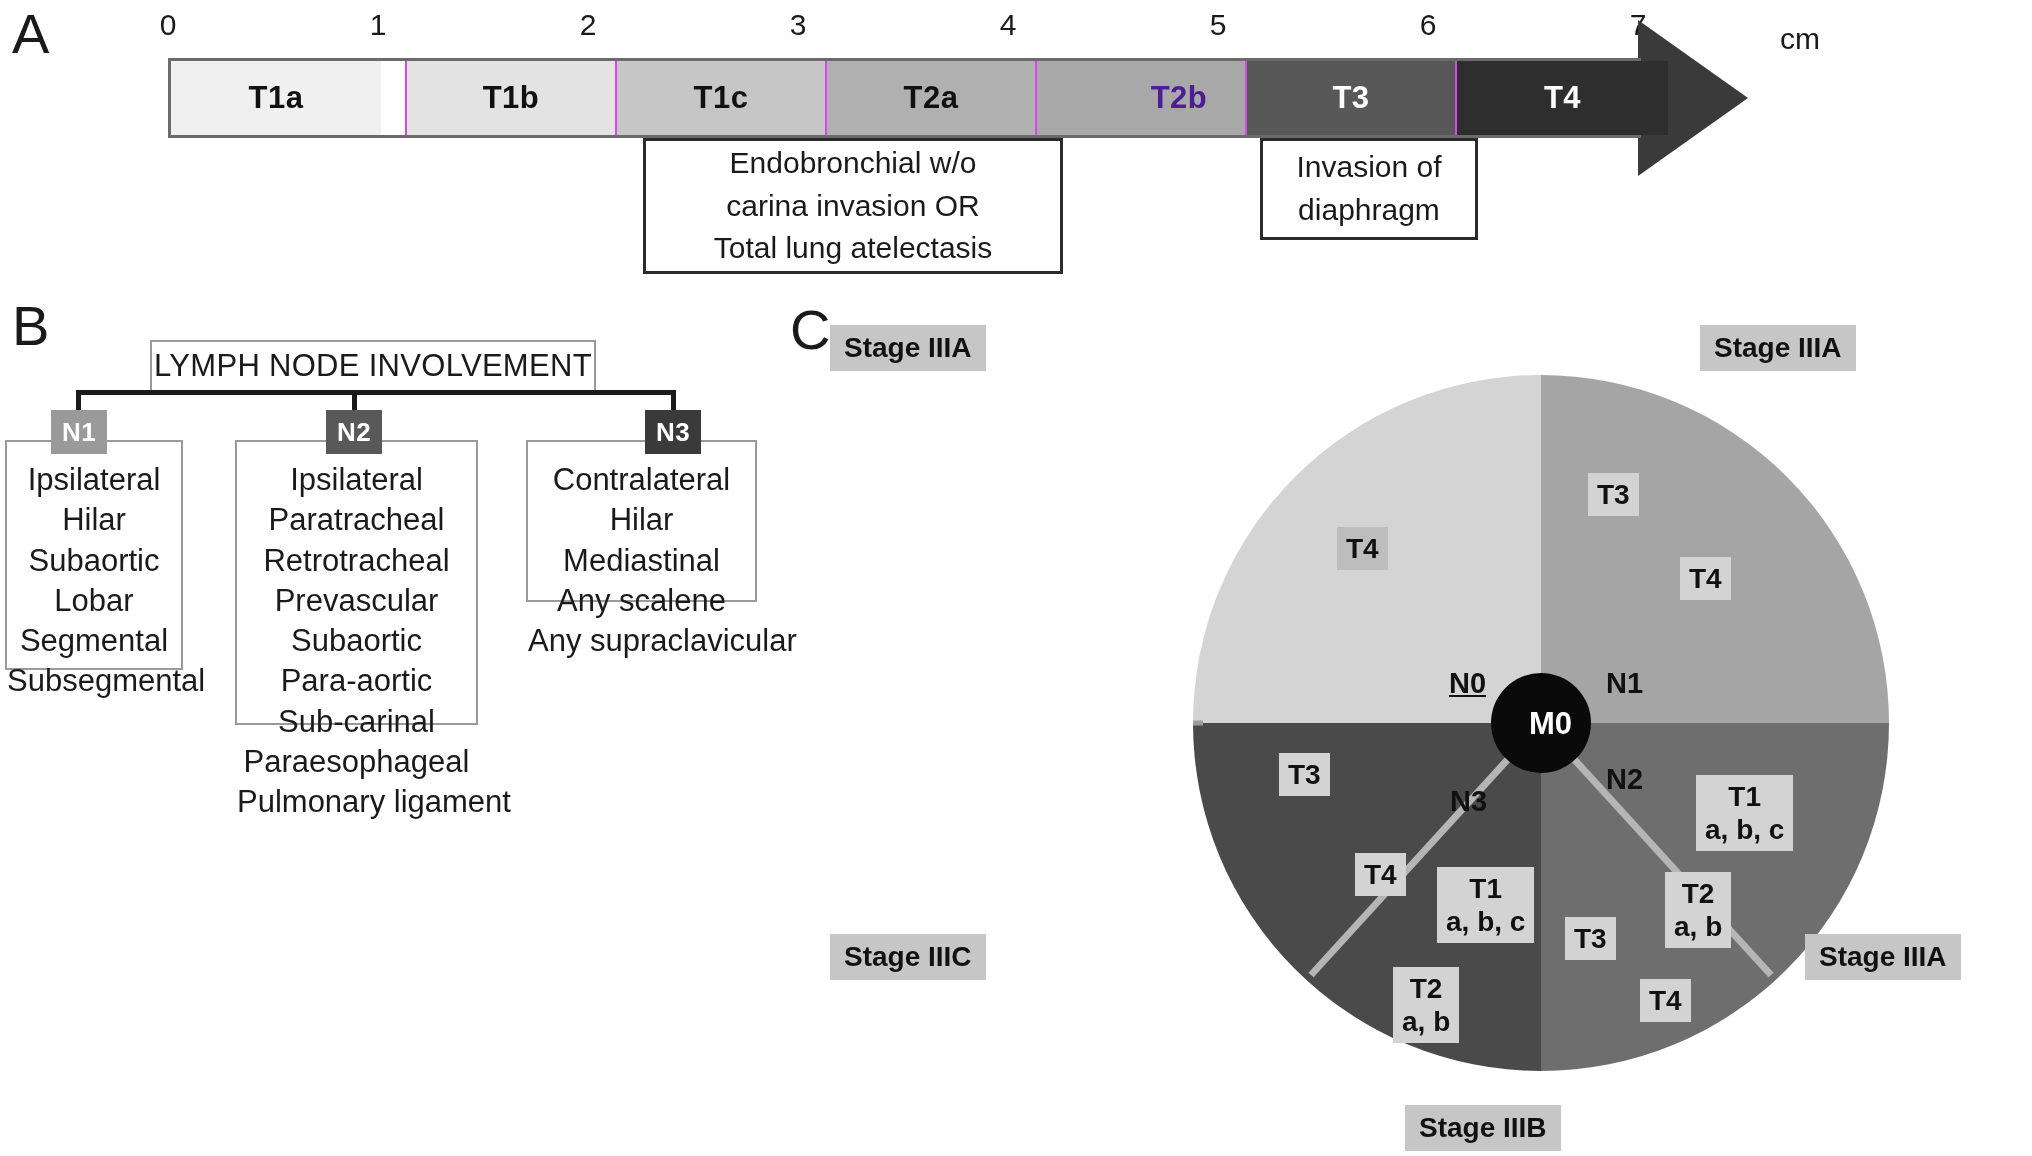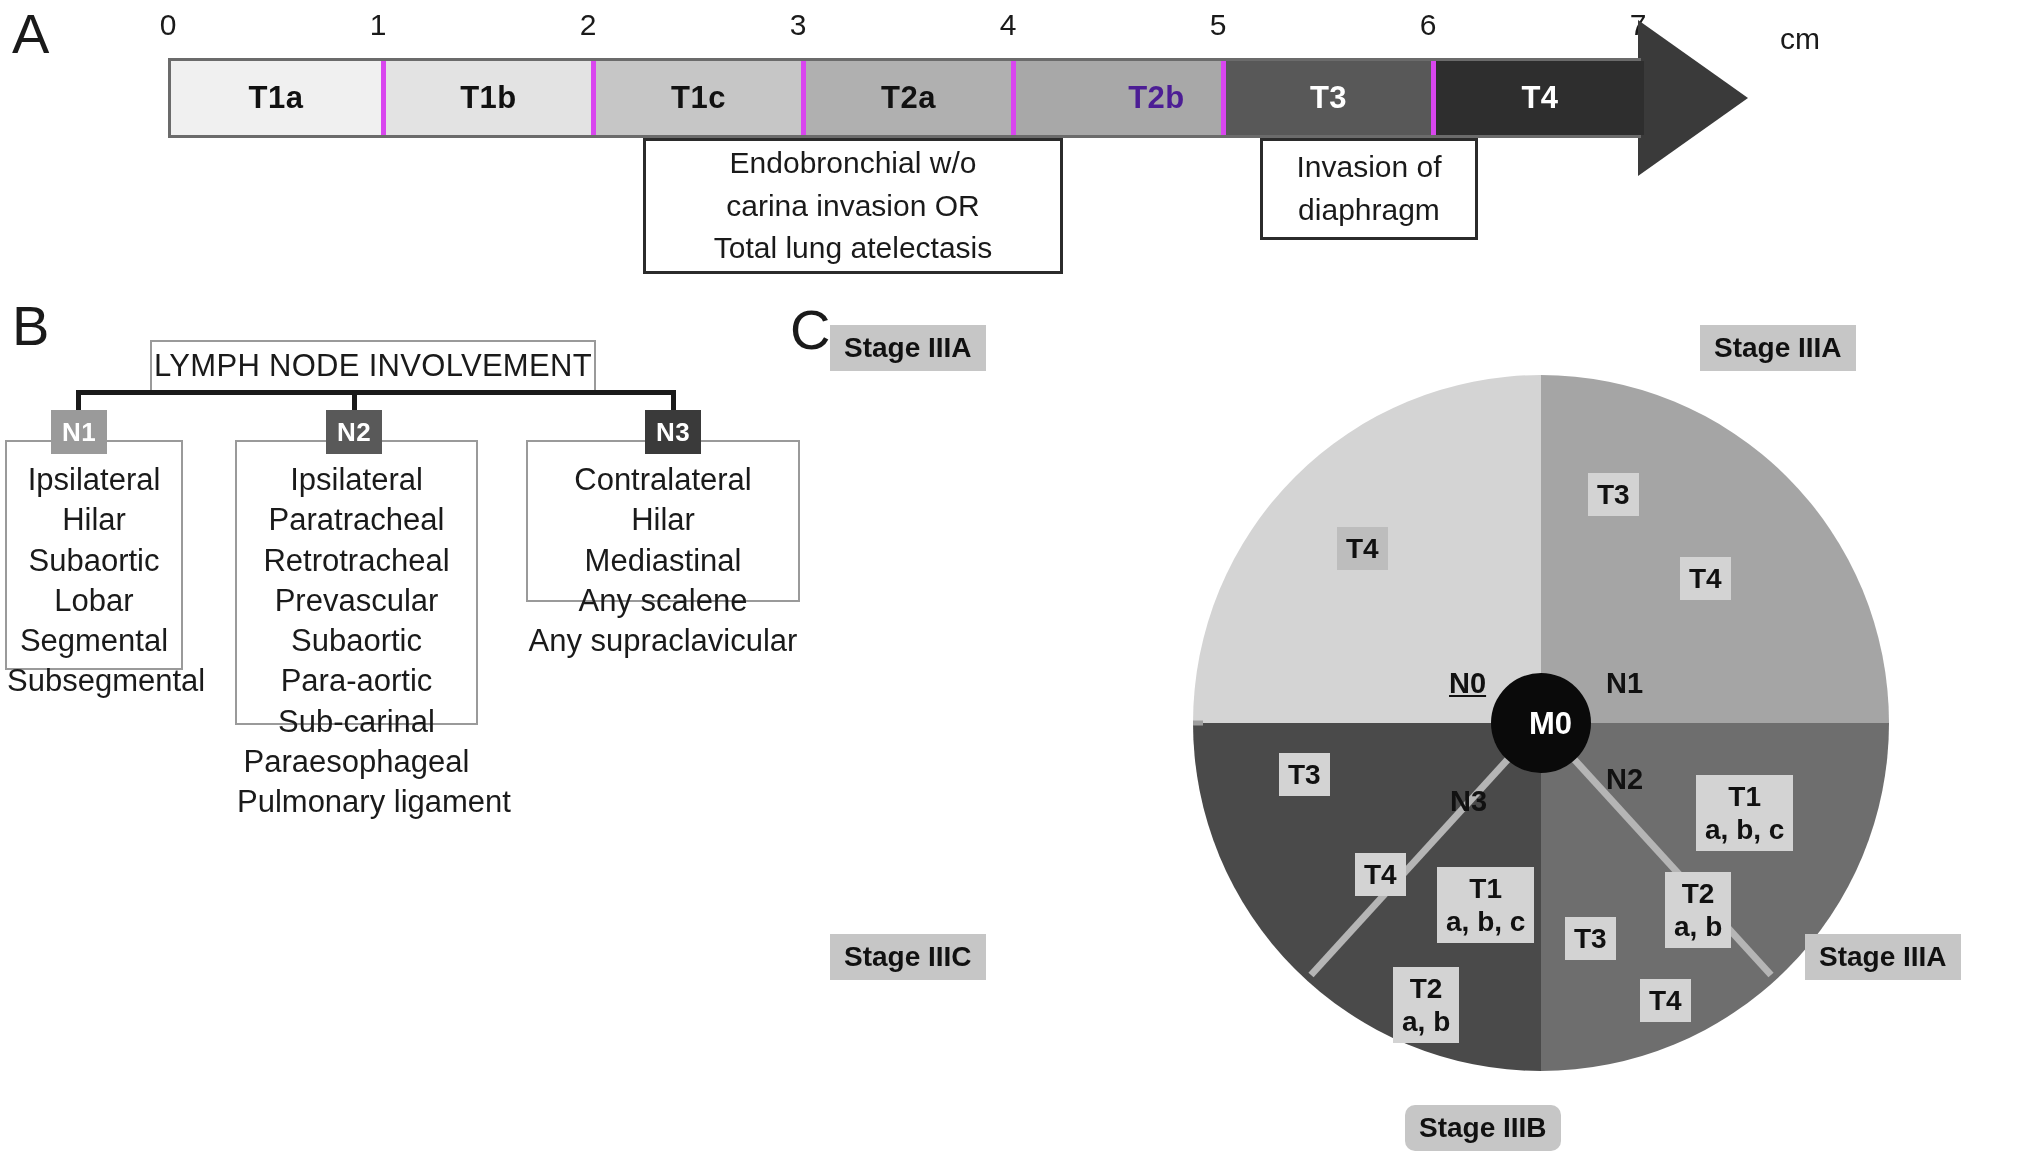--- a/index.html
+++ b/index.html
@@ -49,21 +49,21 @@
     position: absolute;
     top: 0;
     height: 100%;
     display: flex;
     align-items: center;
     justify-content: center;
     font-size: 31px;
     font-weight: bold;
     letter-spacing: .5px;
   }
-  .t-seg + .t-seg { border-left: 5px solid #d946ef; }
+  .t-seg + .t-seg { border-left: 2px solid #d946ef; margin-left: 24px; }
   .arrow-head {
     position: absolute;
     top: 20px;
     left: 1638px;
     width: 0; height: 0;
     border-top: 78px solid transparent;
     border-bottom: 78px solid transparent;
     border-left: 110px solid #3a3a3a;
   }
   .note-box {
@@ -225,21 +225,21 @@
       <div>Subaortic</div>
       <div>Para-aortic</div>
       <div>Sub-carinal</div>
       <div>Paraesophageal</div>
       <div>Pulmonary ligament</div>
     </div>
 
     <div class="n-chip" style="left:645px; top:120px; background:#3a3a3a;">
       <span>N3</span>
     </div>
-    <div class="n-list" style="left:526px; top:150px; width:274px; height:162px;">
+    <div class="n-list" style="left:526px; top:150px; width:231px; height:162px;">
       <div>Contralateral</div>
       <div>Hilar</div>
       <div>Mediastinal</div>
       <div>Any scalene</div>
       <div>Any supraclavicular</div>
     </div>
   </div>
 
   <div id="panel-c">
     <div class="panel-letter" style="left:-220px; top:12px;">C</div>
@@ -308,17 +308,17 @@
       </div>
       <div class="t-chip" style="left:200px; top:592px;">
         <div>T2</div>
         <div>a, b</div>
       </div>
     </div>
 
     <div class="stage-chip" style="left:-180px; top:35px;">Stage IIIA</div>
     <div class="stage-chip" style="left:690px; top:35px;">Stage IIIA</div>
     <div class="stage-chip" style="left:795px; top:644px;">Stage IIIA</div>
-    <div class="stage-chip" style="left:395px; top:815px;border-radius:10px;">Stage IIIB</div>
+    <div class="stage-chip" style="left:395px; top:815px;">Stage IIIB</div>
     <div class="stage-chip" style="left:-180px; top:644px;">Stage IIIC</div>
   </div>
 
 </div>
 
 </body></html>

